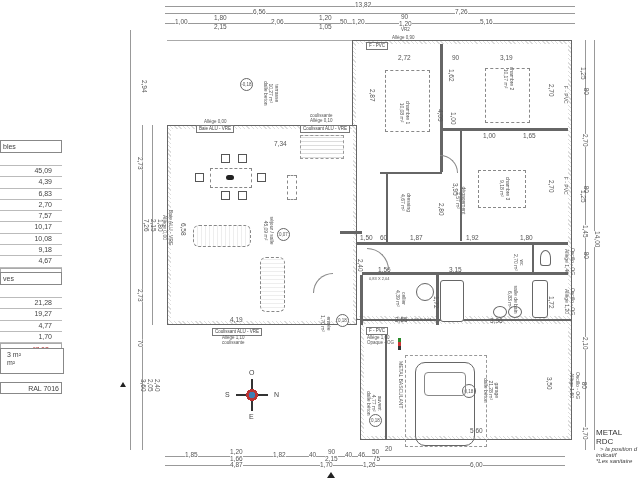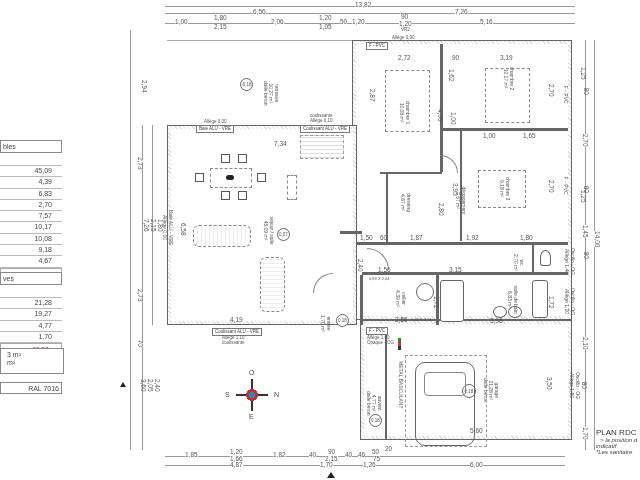--- a/index.html
+++ b/index.html
@@ -321,17 +321,17 @@
   <div class="abs" style="left:19px;top:4px;width:2px;height:32px;background:#333;"></div>
   <div class="abs" style="left:4px;top:19px;width:32px;height:2px;background:#333;"></div>
   <div class="abs" style="left:13px;top:13px;width:14px;height:14px;border-radius:50%;background:radial-gradient(#3b7fb5 0 30%,#b33 30% 60%,transparent 60%);"></div>
   <div class="abs" style="left:17px;top:-6px;font-size:7px;">O</div>
   <div class="abs" style="left:17px;top:38px;font-size:7px;">E</div>
   <div class="abs" style="left:-7px;top:16px;font-size:7px;">S</div>
   <div class="abs" style="left:42px;top:16px;font-size:7px;">N</div>
 </div>
 
 <div class="title-block">
-  <div style="font-size:8px;">PLAN RDC</div>
+  <div style="font-size:8px;">METAL RDC</div>
   <div class="note" style="padding-left:4px;">&gt; la position d</div>
   <div class="note">indicatif</div>
   <div class="note">*Les sanitaire</div>
 </div>
 
 </body></html>

